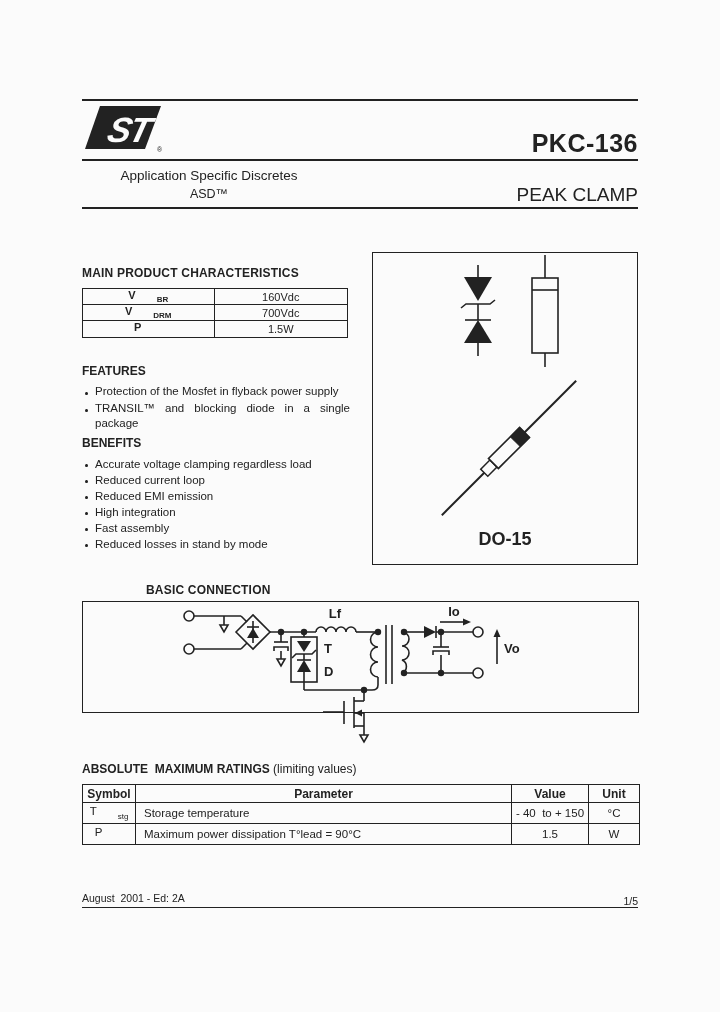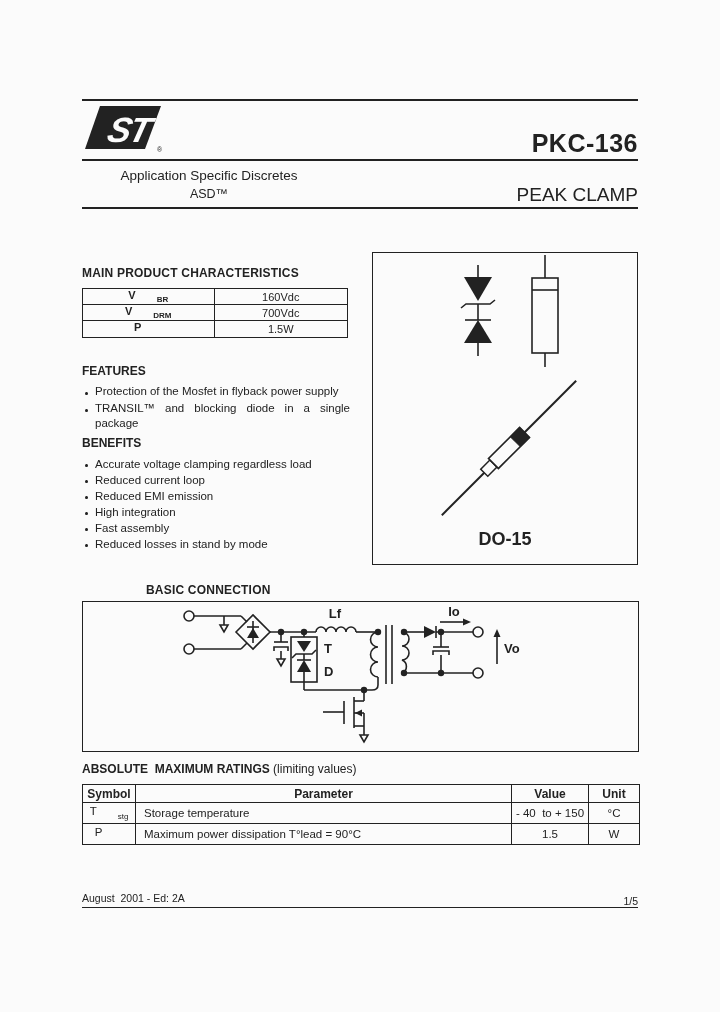--- a/index.html
+++ b/index.html
@@ -33,21 +33,21 @@
   ul.plain { list-style:none; }
   ul.plain li { position:relative; padding-left:13px; font-size:11.5px; line-height:16px; }
   .features ul.plain li { line-height:15.5px; margin-bottom:1px; }
   ul.plain li::before { content:""; position:absolute; left:3px; top:8px; width:2.5px; height:3px; background:#222; border-radius:50%; }
   li.justify { text-align:justify; }
 
   .side-box { left:372px; top:252px; width:266px; height:313px; border:1.5px solid #222; }
   .do15-label { position:absolute; left:0; top:276px; width:100%; text-align:center; font-size:18px; font-weight:bold; }
 
   .basic-title { left:100px; top:583px;margin-left:46px; }
-  .circuit-box { left:82px; top:601px; width:557px; height:151px; border:1.5px solid #222; }
+  .circuit-box { left:82px; top:601px; width:557px; height:112px; border:1.5px solid #222; }
 
   .ratings-title { left:82px; top:762px; font-size:12px; }
   .ratings-title .t { font-weight:bold; white-space:pre-wrap; }
   .ratings-title .n { font-weight:normal; }
   .ratings-wrap { left:82px; top:784px; }
   table.ratings { width:557px; table-layout:fixed; }
   table.ratings th, table.ratings td { border:1.5px solid #222; font-size:11.5px; padding:0; }
   table.ratings th { height:18px; text-align:center; font-weight:bold; font-size:12px; }
   table.ratings td { height:21px; text-align:center; white-space:pre-wrap; }
   table.ratings td.param { text-align:left; padding-left:8px; }

